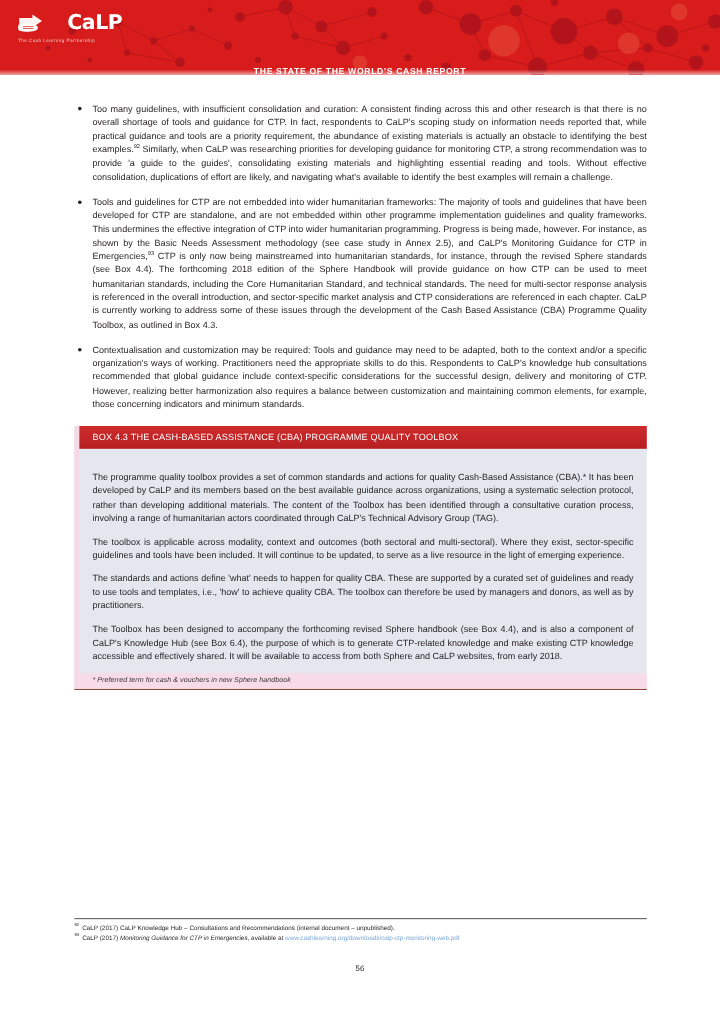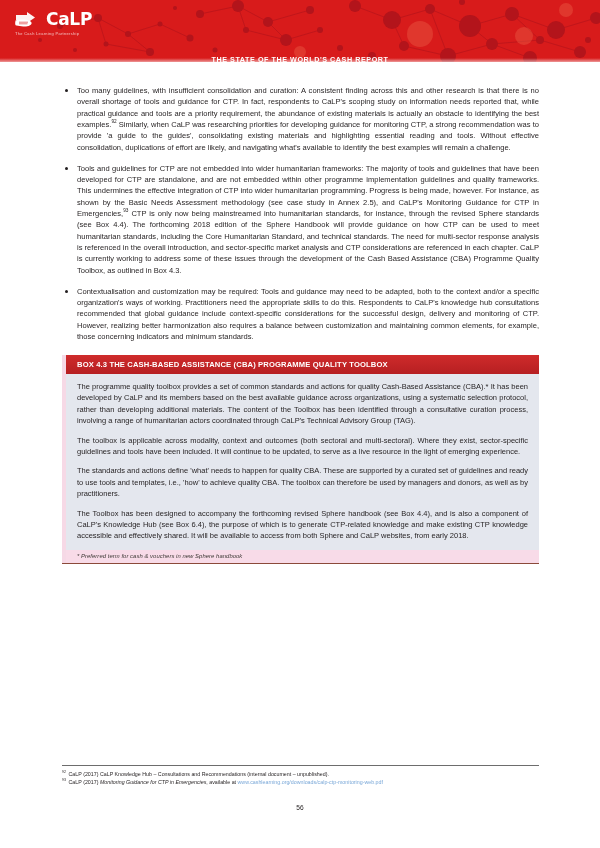--- a/index.html
+++ b/index.html
@@ -59,21 +59,21 @@
     left: 14px;
     top: 11px;
     z-index: 6;
     display: flex;
     flex-direction: column;
     align-items: flex-start;
   }
   .logo-row {
     display: flex;
     align-items: center;
-    gap: 6px;
+    gap: 16px;
     text-align: right;
   }
   .logo-mark { display: block; }
   .logo-word {
     color: #ffffff;
     font-size: 17px;
     font-weight: bold;
     letter-spacing: -0.3px;
     line-height: 1;
     font-family: "DejaVu Sans", sans-serif;
@@ -149,28 +149,28 @@
     top: 0;
     bottom: 0;
     width: 4px;
     background: #f6d9e6;
   }
   .box-header {
     background: #c1272d;
     background: linear-gradient(to bottom, #cf2b2b 0%, #b61f22 100%);
     color: #ffffff;
     font-size: 7.6px;
-    font-weight: bold;
+    font-weight: normal;
     letter-spacing: 0.15px;
     padding: 5px 0 5px 11px;
     margin-left: 4px;
     white-space: nowrap;
   }
   .box-body {
-    padding: 7px 11px 0 15px;
+    padding: 18px 11px 0 15px;
   }
   .box-body p {
     margin: 0 0 8.5px 0;
     font-size: 7.5px;
     line-height: 11.2px;
     text-align: justify;
     color: #231f20;
   }
   .box-note-band {
     margin-left: 4px;

